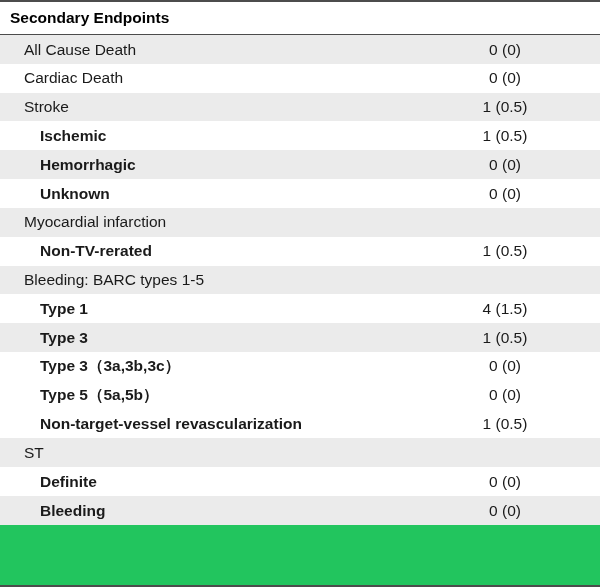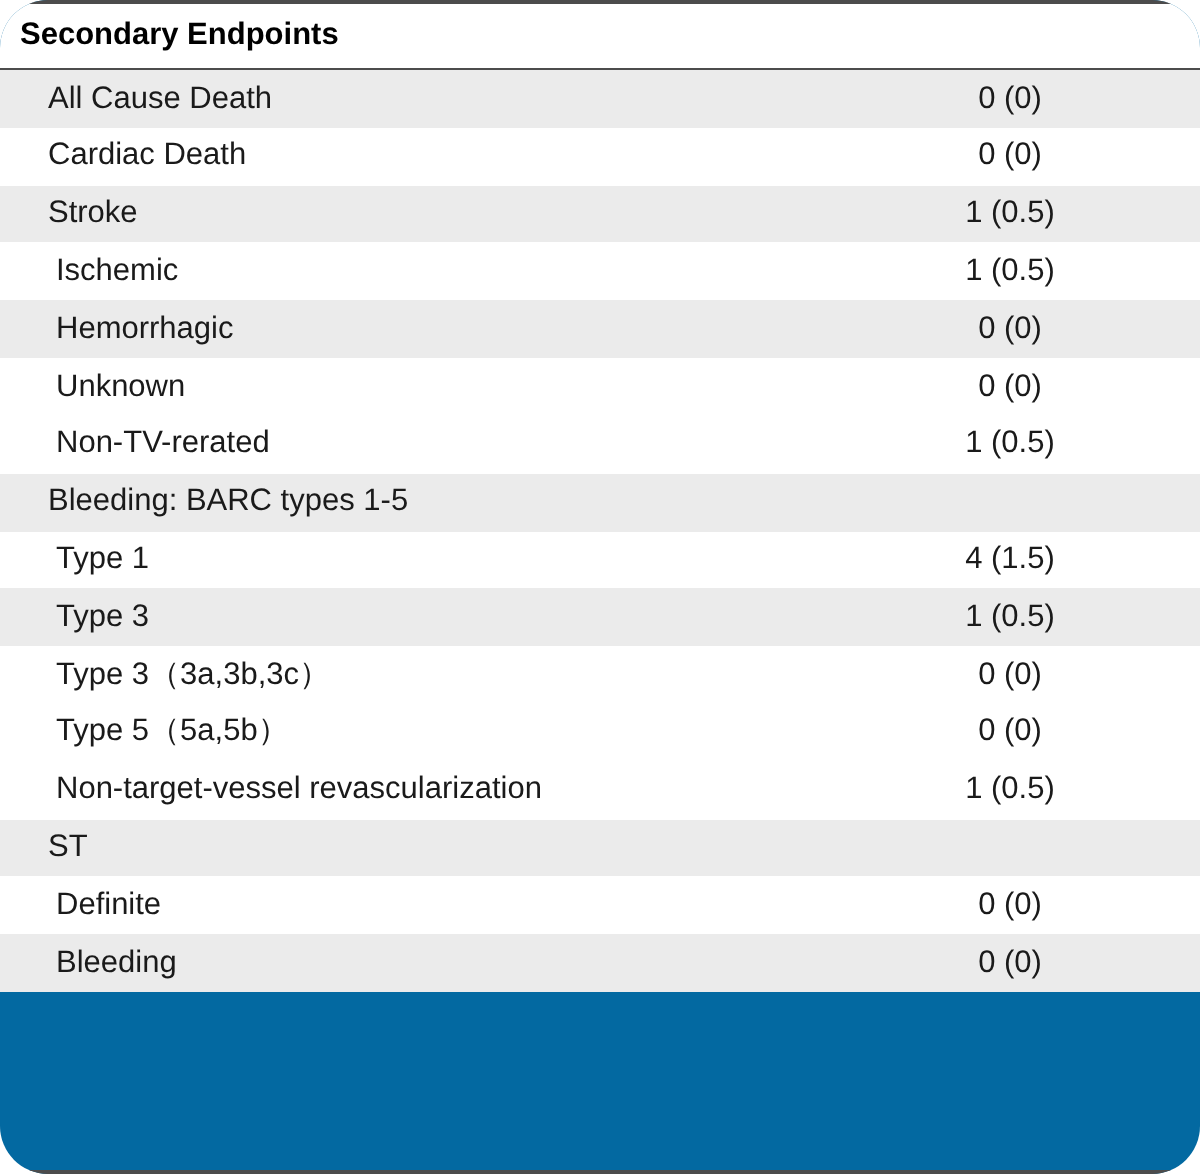--- a/index.html
+++ b/index.html
@@ -7,24 +7,23 @@
     padding: 0;
     background: #ffffff;
   }
   body {
     font-family: "Liberation Sans", sans-serif;
   }
   .table-wrap {
     width: 600px;
     height: 587px;
     box-sizing: border-box;
-    background: #0369a1;
+    background: #22c55e;
     position: relative;
     overflow: hidden;
-    border-radius: 24px;
   }
   table.endpoints {
     width: 100%;
     border-collapse: collapse;
     table-layout: fixed;
     font-size: 15.5px;
     color: #1a1a1a;
   }
   table.endpoints col.label-col { width: 420px; }
   table.endpoints col.value-col { width: 180px; }
@@ -49,21 +48,21 @@
   }
   tbody tr.plain td {
     background: #ffffff;
   }
   td.value {
     text-align: center;
     padding-left: 0;
     white-space: nowrap;
   }
   .indent-0 { padding-left: 24px; }
-  .indent-1 { padding-left: 28px; }
+  .indent-1 { padding-left: 40px; font-weight: bold; }
   .bottom-rule {
     position: absolute;
     left: 0;
     right: 0;
     bottom: 0;
     height: 2px;
     background: #4c4c4c;
   }
 </style>
 </head>
@@ -98,20 +97,24 @@
           <td class="value">1 (0.5)</td>
         </tr>
         <tr class="shaded">
           <td class="indent-1">Hemorrhagic</td>
           <td class="value">0 (0)</td>
         </tr>
         <tr class="plain">
           <td class="indent-1">Unknown</td>
           <td class="value">0 (0)</td>
         </tr>
+        <tr class="shaded">
+          <td class="indent-0">Myocardial infarction</td>
+          <td class="value"></td>
+        </tr>
         <tr class="plain">
           <td class="indent-1">Non-TV-rerated</td>
           <td class="value">1 (0.5)</td>
         </tr>
         <tr class="shaded">
           <td class="indent-0">Bleeding: BARC types 1-5</td>
           <td class="value"></td>
         </tr>
         <tr class="plain">
           <td class="indent-1">Type 1</td>

